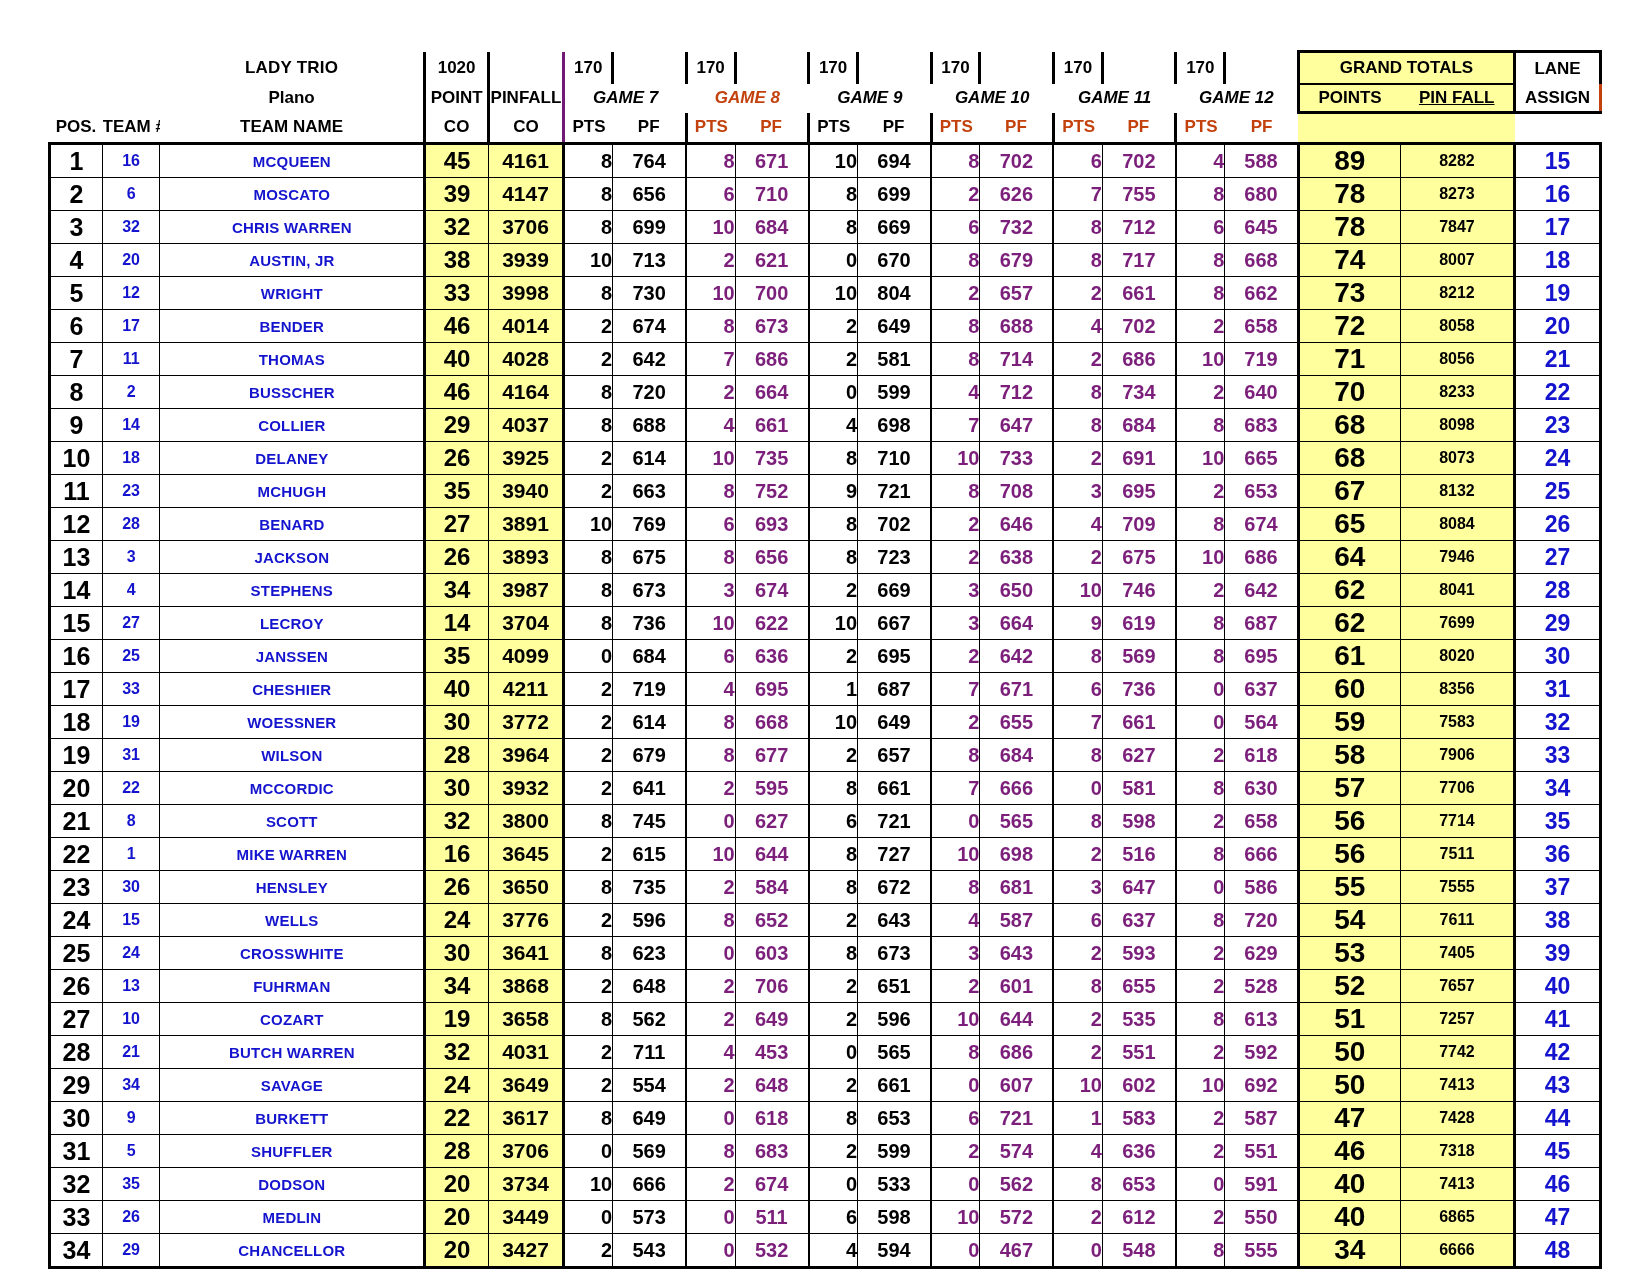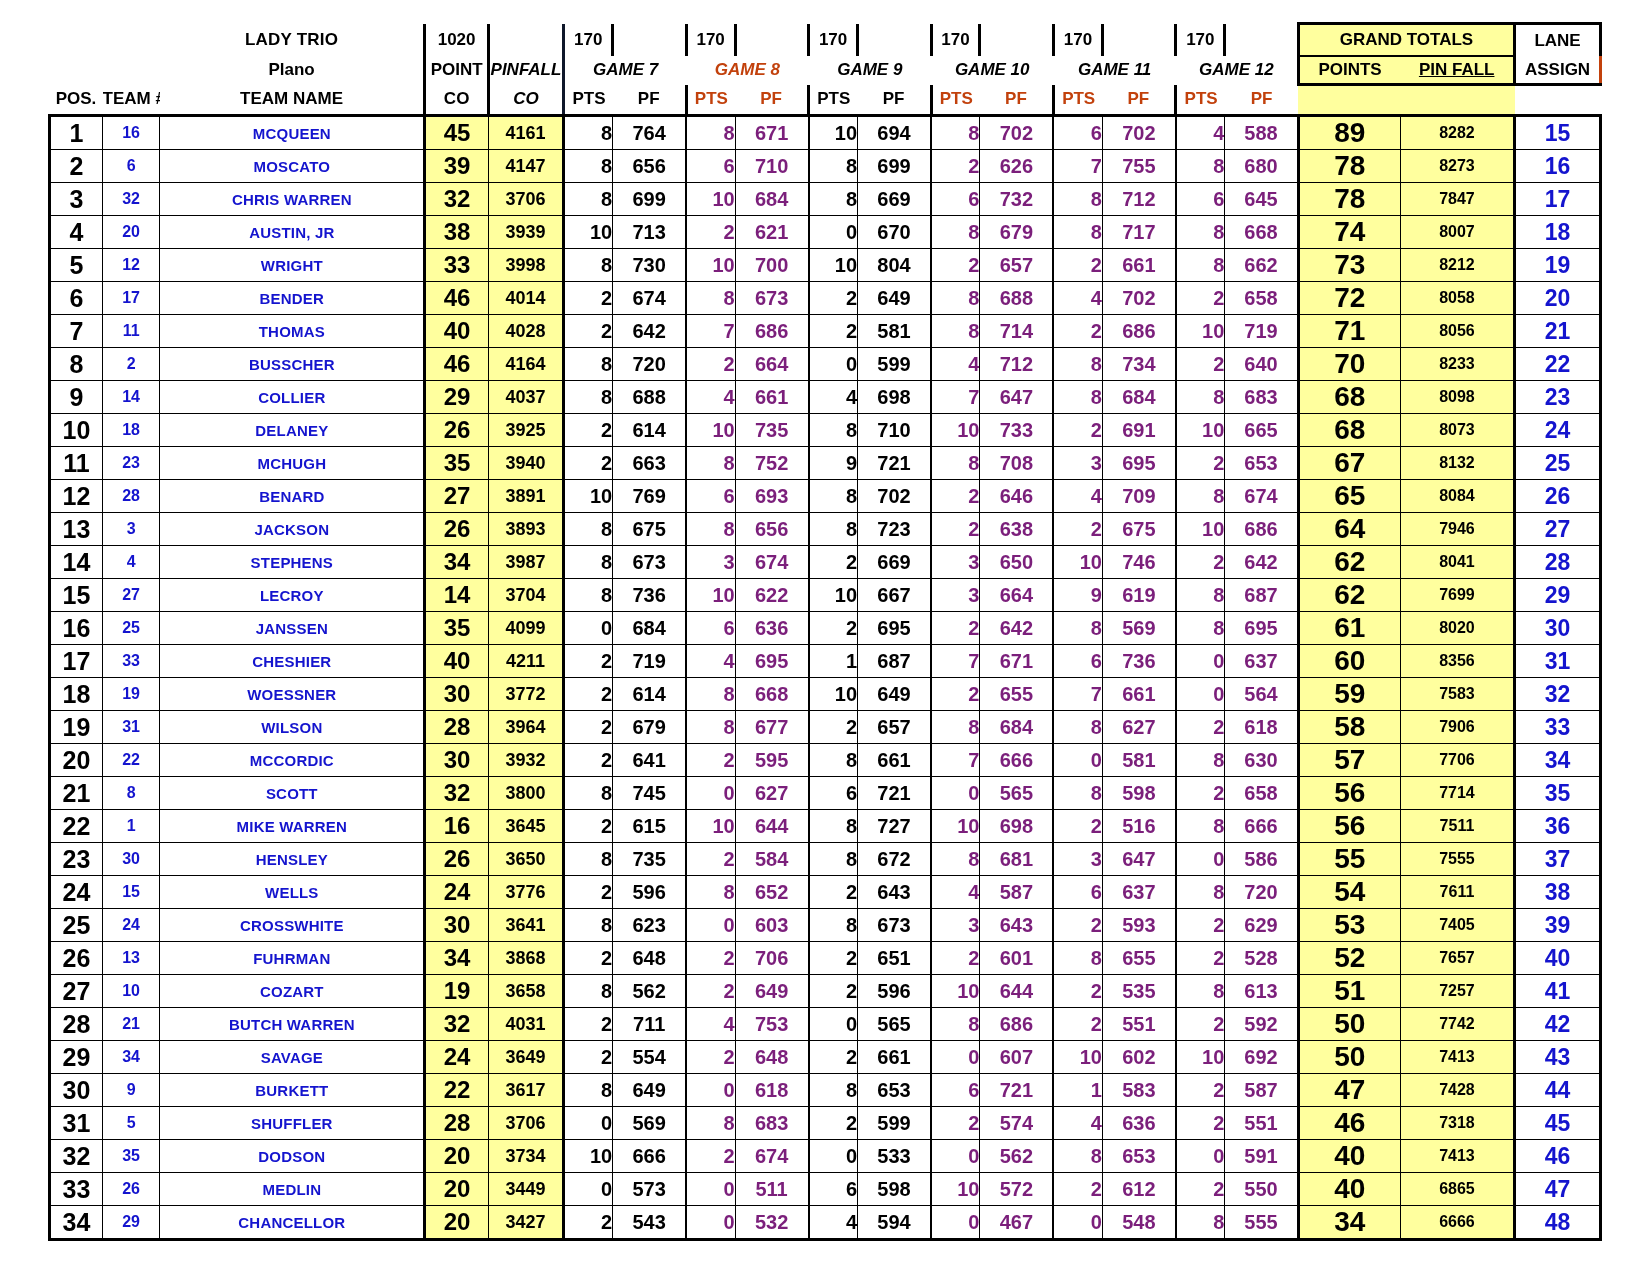--- a/index.html
+++ b/index.html
@@ -17,20 +17,21 @@
     position: relative;
     width: 1650px;
     height: 1275px;
     box-sizing: border-box;
     padding: 22px 48px 0 48px;
   }
   table.standings {
     border-collapse: collapse;
     table-layout: fixed;
     width: 1554px;
+    margin-top: 28px;
   }
   table.standings td, table.standings th {
     padding: 0;
     margin: 0;
     font-weight: bold;
     vertical-align: middle;
     white-space: nowrap;
     overflow: hidden;
   }
 
@@ -90,21 +91,21 @@
     text-align: center;
   }
 
   .purple  { color: #c2410c; }
   .black   { color: #000000; }
 
   .yellow  { background: #ffff9e; }
 
   
   .vsep-l   { border-left: 3px solid #000; }
-  .vsep-r   { border-right: 3px solid #0f172a; font-style: italic; }
+  .vsep-r   { border-right: 3px solid #701a75; }
 
   .gt-band {
     background: #ffff9e;
     border: 3px solid #000;
     border-bottom: none;
     font-size: 17px;
     text-align: center;
   }
   .gt-sub-l {
     background: #ffff9e;
@@ -161,21 +162,21 @@
   }
   td.co-pts {
     text-align: center;
     font-size: 24px;
     color: #000;
     background: #ffff9e;
     border-left: 3px solid #000;
   }
   td.co-pf {
     text-align: center;
-    font-size: 18px;
+    font-size: 21px;
     color: #000;
     background: #ffff9e;
     border-right: 3px solid #000;
   }
   td.pts {
     text-align: right;
     padding-right: 7px;
     font-size: 20px;
   }
   td.pf {
@@ -900,21 +901,21 @@
         </tr>
         <tr>
           <td class="pos">28</td>
           <td class="teamno">21</td>
           <td class="tname">BUTCH WARREN</td>
           <td class="co-pts">32</td>
           <td class="co-pf">4031</td>
           <td class="pts sep g-black">2</td>
           <td class="pf g-black">711</td>
           <td class="pts sep g-purple">4</td>
-          <td class="pf g-purple">753</td>
+          <td class="pf g-purple">453</td>
           <td class="pts sep g-black">0</td>
           <td class="pf g-black">565</td>
           <td class="pts sep g-purple">8</td>
           <td class="pf g-purple">686</td>
           <td class="pts sep g-purple">2</td>
           <td class="pf g-purple">551</td>
           <td class="pts sep g-purple">2</td>
           <td class="pf g-purple">592</td>
           <td class="gt-pts">50</td>
           <td class="gt-pf">7742</td>

